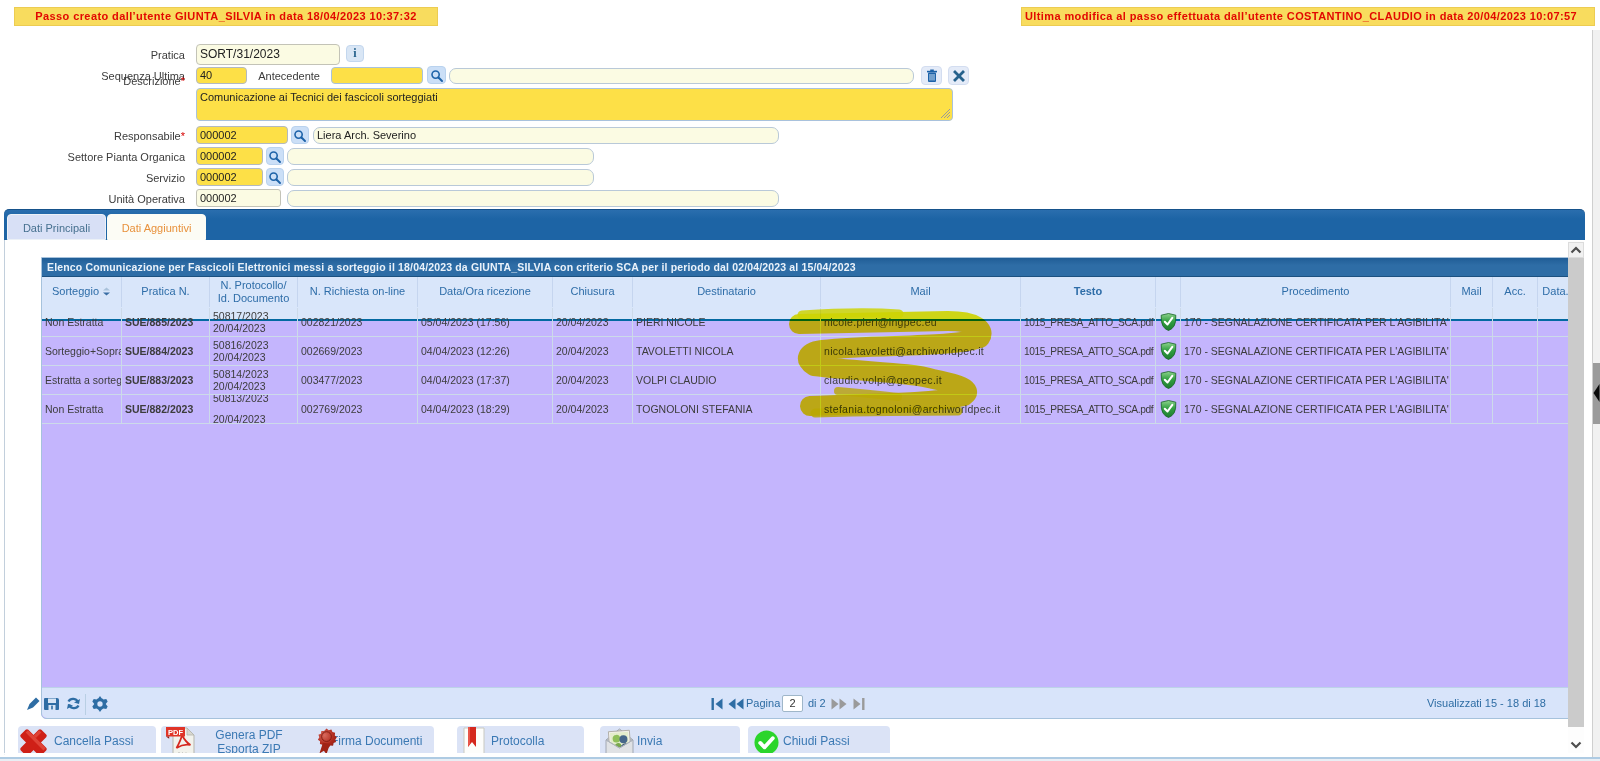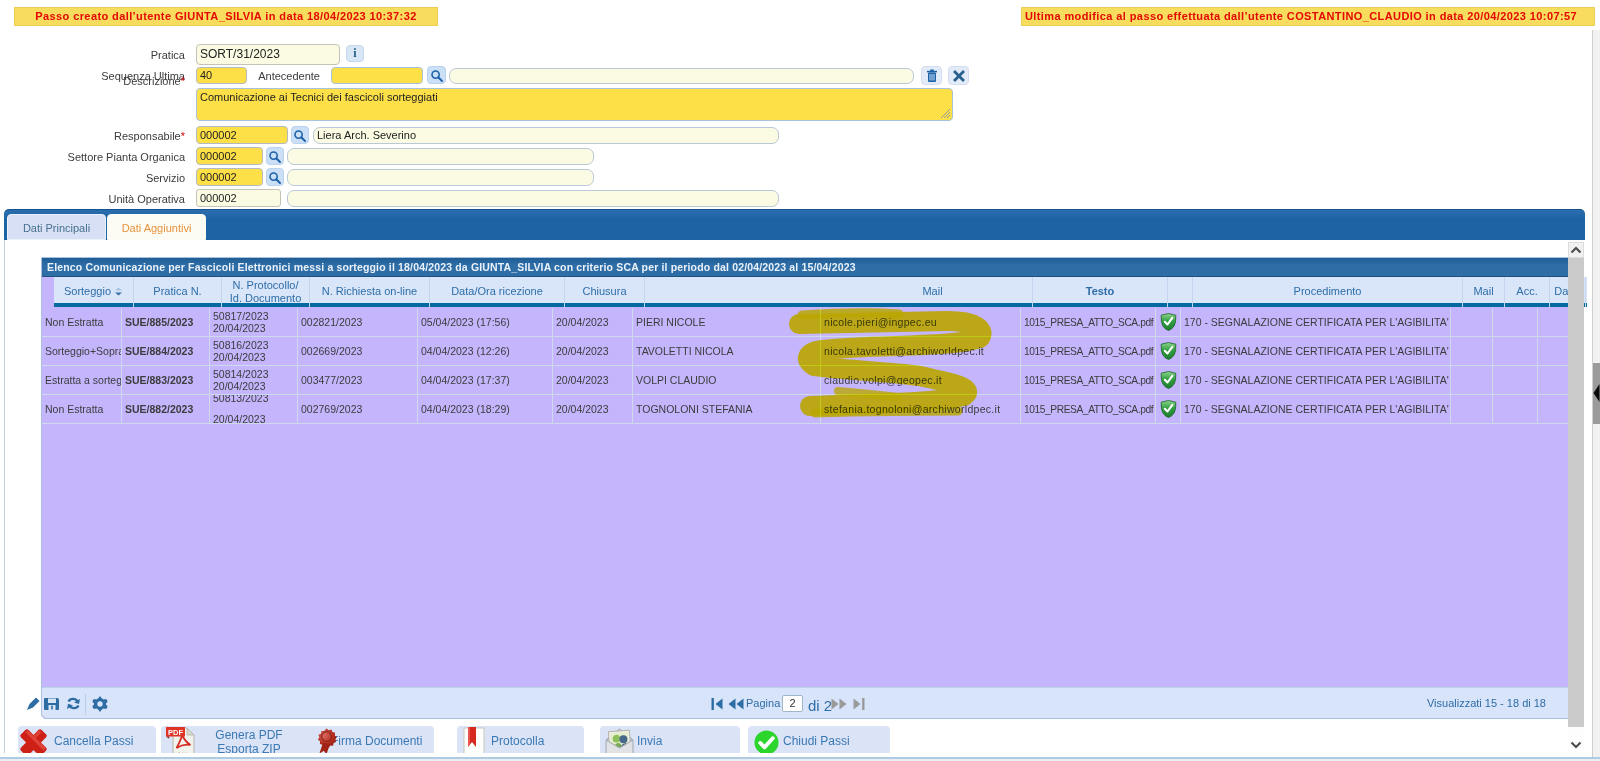--- a/index.html
+++ b/index.html
@@ -9,21 +9,21 @@
 .req{color:#d60000;}
 .inp{position:absolute;background:#fde047;border:1px solid #b3b9c0;border-radius:4px;font-size:11px;color:#222;padding:0 3px;line-height:15px;}
 .yel{background:#fbfbe3;border:1px solid #c3c3b7;}
 .rnd{border-radius:7px;border:1px solid #b9c9d8;}
 .sbtn{position:absolute;background:#cbdff7;border:1px solid #b9d2ee;border-radius:4px;}
 .tabbar{position:absolute;left:4px;top:209px;width:1581px;height:31px;background:linear-gradient(#2a6eae,#1d64a5 30%,#1d64a5);border-radius:5px 5px 0 0;border-top:1px solid #16528b;}
 .tab{position:absolute;top:214px;height:26px;border-radius:4px 4px 0 0;font-size:11px;text-align:center;line-height:26px;}
 .panel{position:absolute;left:4px;top:240px;width:1588px;height:515px;background:#fff;border-left:1px solid #c2cfdc;}
 .grid{position:absolute;left:16px;top:257px;width:1535px;height:462px;border:1px solid #a6c2dc;border-radius:0 0 5px 5px;background:#c4b5fd;margin-left:25px;}
 .gtitle{position:absolute;left:0;top:0;width:100%;height:19px;background:linear-gradient(#205d96,#2e6da6 40%);color:#eaf2fa;font-weight:bold;font-size:10.5px;letter-spacing:0.16px;line-height:19px;padding-left:5px;border-bottom:1px solid #1c5180;}
-.ghead{position:absolute;left:12px;top:19px;width:100%;height:30px;background:#d9e6fa;border-bottom:4px solid #0369a1;}
+.ghead{position:absolute;left:0;top:19px;width:100%;height:44px;background:#d9e6fa;border-bottom:2px solid #0369a1;}
 .hcell{position:absolute;top:0;height:30px;color:#2e6da8;font-size:11px;text-align:center;line-height:29px;border-right:1px solid #c5d5ef;overflow:hidden;}
 .gcell{position:absolute;font-size:10.5px;color:#3c3c3c;line-height:13px;padding:2px 3px;border-right:1px solid #ccdae9;border-bottom:1px solid #ccdae9;overflow:hidden;white-space:nowrap;display:flex;align-items:center;}
 .gfoot{position:absolute;left:0;bottom:0;width:100%;height:31px;background:#d8e4fa;border-radius:0 0 5px 5px;border-top:1px solid #bcd2e8;}
 .bbtn{position:absolute;top:726px;height:29px;background:#dbe3f6;border-radius:4px 4px 0 0;color:#3b79b4;font-size:12px;}
 .bbtn span{position:absolute;top:8px;}
 </style></head>
 <body>
 <div class="banner" style="left:14px;width:424px;">Passo creato dall’utente GIUNTA_SILVIA in data 18/04/2023 10:37:32</div>
 <div class="banner" style="left:1021px;width:574px;padding-right:14px;">Ultima modifica al passo effettuata dall’utente COSTANTINO_CLAUDIO in data 20/04/2023 10:07:57</div>
 
@@ -117,20 +117,21 @@
 <div class="ghead">
 <div class="hcell" style="left:0px;width:80px;">Sorteggio <svg width="9" height="9" viewBox="0 0 9 9" style="vertical-align:-1px">
           <path d="M1 3.6 L4.5 0.4 L8 3.6 Z" fill="#a9c1da"></path>
           <path d="M1 5.4 L4.5 8.6 L8 5.4 Z" fill="#3a6ea5"></path>
         </svg></div>
 <div class="hcell" style="left:80px;width:88px;">Pratica N.</div>
 <div class="hcell" style="left:168px;width:88px;line-height:13px;padding-top:2px;">N. Protocollo/<br>Id. Documento</div>
 <div class="hcell" style="left:256px;width:120px;">N. Richiesta on-line</div>
 <div class="hcell" style="left:376px;width:135px;">Data/Ora ricezione</div>
 <div class="hcell" style="left:511px;width:80px;">Chiusura</div>
+<div class="hcell" style="left:591px;width:188px;">Destinatario</div>
 <div class="hcell" style="left:779px;width:200px;">Mail</div>
 <div class="hcell" style="left:979px;width:135px;font-weight:bold;">Testo</div>
 <div class="hcell" style="left:1114px;width:25px;"></div>
 <div class="hcell" style="left:1139px;width:270px;">Procedimento</div>
 <div class="hcell" style="left:1409px;width:42px;">Mail</div>
 <div class="hcell" style="left:1451px;width:45px;">Acc.</div>
 <div class="hcell" style="left:1496px;width:36px;">Data.</div>
 </div>
 <div class="gcell" style="left:0px;top:50px;width:80px;height:29px;">Non Estratta</div>
 <div class="gcell" style="left:80px;top:50px;width:88px;height:29px;font-weight:bold;">SUE/885/2023</div>
@@ -358,21 +359,21 @@
 <svg class="abs" style="left:711px;top:698px;" width="13" height="12" viewBox="0 0 13 12">
     <rect x="0.5" y="0" width="2.4" height="12" fill="#2e6da4"></rect>
     <path d="M11.5 0.5 L4.5 6 L11.5 11.5 Z" fill="#2e6da4"></path>
   </svg>
 <svg class="abs" style="left:728px;top:698px;" width="16" height="12" viewBox="0 0 16 12">
     <path d="M7.5 0.5 L0.5 6 L7.5 11.5 Z" fill="#2e6da4"></path>
     <path d="M15.5 0.5 L8.5 6 L15.5 11.5 Z" fill="#2e6da4"></path>
   </svg>
 <div class="abs" style="left:746px;top:697px;font-size:11px;color:#2e6da4;">Pagina</div>
 <div class="abs" style="left:782px;top:695px;width:21px;height:17px;background:#fff;border:1px solid #9fb6c9;border-radius:2px;font-size:11px;color:#333;text-align:center;line-height:15px;">2</div>
-<div class="abs" style="left:808px;top:697px;font-size:15px;color:#2e6da4;">di 2</div>
+<div class="abs" style="left:808px;top:697px;font-size:11px;color:#2e6da4;">di 2</div>
 <svg class="abs" style="left:831px;top:698px;" width="16" height="12" viewBox="0 0 16 12">
     <path d="M0.5 0.5 L7.5 6 L0.5 11.5 Z" fill="#9a9a9a"></path>
     <path d="M8.5 0.5 L15.5 6 L8.5 11.5 Z" fill="#9a9a9a"></path>
   </svg>
 <svg class="abs" style="left:852px;top:698px;" width="13" height="12" viewBox="0 0 13 12">
     <path d="M1.5 0.5 L8.5 6 L1.5 11.5 Z" fill="#9a9a9a"></path>
     <rect x="10.1" y="0" width="2.4" height="12" fill="#9a9a9a"></rect>
   </svg>
 <div class="abs" style="left:1380px;top:697px;width:166px;text-align:right;font-size:11px;color:#2e6da4;">Visualizzati 15 - 18 di 18</div>
 

